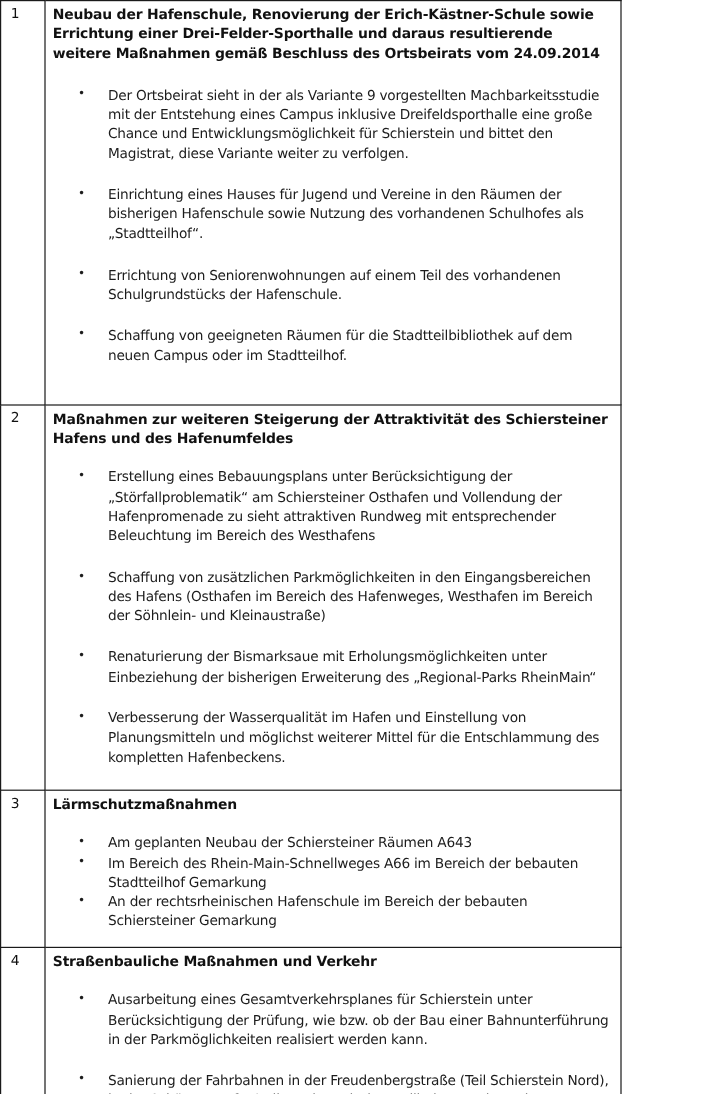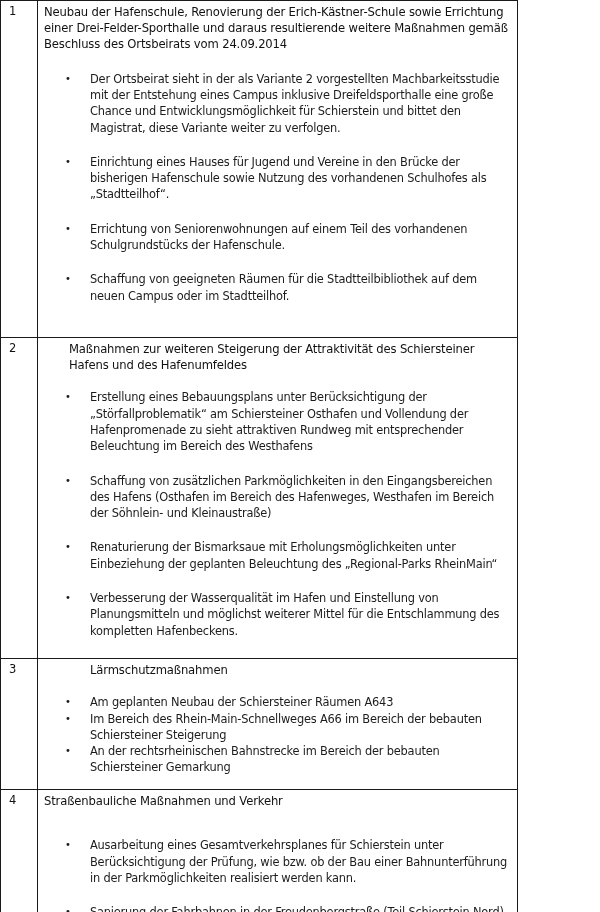--- a/index.html
+++ b/index.html
@@ -3,73 +3,73 @@
 <meta charset="utf-8">
 <style>
   html, body { margin: 0; padding: 0; background: #ffffff; }
   body { width: 600px; height: 912px; overflow: hidden; position: relative;
          font-family: "DejaVu Sans", sans-serif; color: #111; }
   .doc-table { position: absolute; left: 0; top: 0; width: 518px;
                border-collapse: collapse; table-layout: fixed; }
   .doc-table td { border: 1.5px solid #1a1a1a; vertical-align: top; padding: 0; }
   .num-cell { width: 37px; font-size: 11.5px; padding: 3px 0 0 8px !important; box-sizing: border-box; }
   .content-cell { padding: 3px 6px 0 6px !important; }
-  .heading { font-weight: normal; font-size: 11.6px; line-height: 16.2px; margin: 0; letter-spacing: -0.15px; }
+  .heading { font-weight: bold; font-size: 11.6px; line-height: 16.2px; margin: 0; letter-spacing: -0.15px; }
   ul.items { list-style: none; margin: 0; padding: 0; }
   ul.items li { position: relative; padding-left: 46px; font-size: 11.4px; line-height: 16.3px;
                 letter-spacing: -0.2px; color: #1c1c1c; }
   ul.items li .bullet { position: absolute; left: 21px; top: 0; font-size: 10px; }
   ul.spaced li { margin-bottom: 18px; }
   ul.tight li { margin-bottom: 0; }
   #row1 .heading { margin-bottom: 18px; }
-  #row2 .heading { margin-bottom: 16px; margin-left: 25px; }
-  #row3 .heading { margin-bottom: 16px; margin-left: 46px; }
-  #row4 .heading { margin-bottom: 28px; }
+  #row2 .heading { margin-bottom: 16px; }
+  #row3 .heading { margin-bottom: 16px; }
+  #row4 .heading { margin-bottom: 16px; }
   #row1 td { height: 333px; }
   #row2 td { height: 317px; }
   #row3 td { height: 127px; }
   #row4 td { height: 140px; }
 </style>
 </head>
 <body>
 
 <table class="doc-table">
   <tbody>
     <tr id="row1">
       <td class="num-cell">1</td>
       <td class="content-cell">
         <p class="heading">Neubau der Hafenschule, Renovierung der Erich-Kästner-Schule sowie Errichtung einer Drei-Felder-Sporthalle und daraus resultierende weitere Maßnahmen gemäß Beschluss des Ortsbeirats vom 24.09.2014</p>
         <ul class="items spaced">
-          <li><span class="bullet">•</span><span>Der Ortsbeirat sieht in der als Variante 2 vorgestellten Machbarkeitsstudie mit der Entstehung eines Campus inklusive Dreifeldsporthalle eine große Chance und Entwicklungsmöglichkeit für Schierstein und bittet den Magistrat, diese Variante weiter zu verfolgen.</span></li>
-          <li><span class="bullet">•</span><span>Einrichtung eines Hauses für Jugend und Vereine in den Brücke der bisherigen Hafenschule sowie Nutzung des vorhandenen Schulhofes als „Stadtteilhof“.</span></li>
+          <li><span class="bullet">•</span><span>Der Ortsbeirat sieht in der als Variante 9 vorgestellten Machbarkeitsstudie mit der Entstehung eines Campus inklusive Dreifeldsporthalle eine große Chance und Entwicklungsmöglichkeit für Schierstein und bittet den Magistrat, diese Variante weiter zu verfolgen.</span></li>
+          <li><span class="bullet">•</span><span>Einrichtung eines Hauses für Jugend und Vereine in den Räumen der bisherigen Hafenschule sowie Nutzung des vorhandenen Schulhofes als „Stadtteilhof“.</span></li>
           <li><span class="bullet">•</span><span>Errichtung von Seniorenwohnungen auf einem Teil des vorhandenen Schulgrundstücks der Hafenschule.</span></li>
           <li><span class="bullet">•</span><span>Schaffung von geeigneten Räumen für die Stadtteilbibliothek auf dem neuen Campus oder im Stadtteilhof.</span></li>
         </ul>
       </td>
     </tr>
     <tr id="row2">
       <td class="num-cell">2</td>
       <td class="content-cell">
         <p class="heading">Maßnahmen zur weiteren Steigerung der Attraktivität des Schiersteiner Hafens und des Hafenumfeldes</p>
         <ul class="items spaced">
           <li><span class="bullet">•</span><span>Erstellung eines Bebauungsplans unter Berücksichtigung der „Störfallproblematik“ am Schiersteiner Osthafen und Vollendung der Hafenpromenade zu sieht attraktiven Rundweg mit entsprechender Beleuchtung im Bereich des Westhafens</span></li>
           <li><span class="bullet">•</span><span>Schaffung von zusätzlichen Parkmöglichkeiten in den Eingangsbereichen des Hafens (Osthafen im Bereich des Hafenweges, Westhafen im Bereich der Söhnlein- und Kleinaustraße)</span></li>
-          <li><span class="bullet">•</span><span>Renaturierung der Bismarksaue mit Erholungsmöglichkeiten unter Einbeziehung der geplanten Beleuchtung des „Regional-Parks RheinMain“</span></li>
+          <li><span class="bullet">•</span><span>Renaturierung der Bismarksaue mit Erholungsmöglichkeiten unter Einbeziehung der bisherigen Erweiterung des „Regional-Parks RheinMain“</span></li>
           <li><span class="bullet">•</span><span>Verbesserung der Wasserqualität im Hafen und Einstellung von Planungsmitteln und möglichst weiterer Mittel für die Entschlammung des kompletten Hafenbeckens.</span></li>
         </ul>
       </td>
     </tr>
     <tr id="row3">
       <td class="num-cell">3</td>
       <td class="content-cell">
         <p class="heading">Lärmschutzmaßnahmen</p>
         <ul class="items tight">
           <li><span class="bullet">•</span><span>Am geplanten Neubau der Schiersteiner Räumen A643</span></li>
-          <li><span class="bullet">•</span><span>Im Bereich des Rhein-Main-Schnellweges A66 im Bereich der bebauten Schiersteiner Steigerung</span></li>
-          <li><span class="bullet">•</span><span>An der rechtsrheinischen Bahnstrecke im Bereich der bebauten Schiersteiner Gemarkung</span></li>
+          <li><span class="bullet">•</span><span>Im Bereich des Rhein-Main-Schnellweges A66 im Bereich der bebauten Stadtteilhof Gemarkung</span></li>
+          <li><span class="bullet">•</span><span>An der rechtsrheinischen Hafenschule im Bereich der bebauten Schiersteiner Gemarkung</span></li>
         </ul>
       </td>
     </tr>
     <tr id="row4">
       <td class="num-cell">4</td>
       <td class="content-cell">
         <p class="heading">Straßenbauliche Maßnahmen und Verkehr</p>
         <ul class="items spaced">
           <li><span class="bullet">•</span><span>Ausarbeitung eines Gesamtverkehrsplanes für Schierstein unter Berücksichtigung der Prüfung, wie bzw. ob der Bau einer Bahnunterführung in der Parkmöglichkeiten realisiert werden kann.</span></li>
           <li><span class="bullet">•</span><span>Sanierung der Fahrbahnen in der Freudenbergstraße (Teil Schierstein Nord), in der Schönaustraße (Teilstrecke zwischen Wilhelm-Busch- und</span></li>

